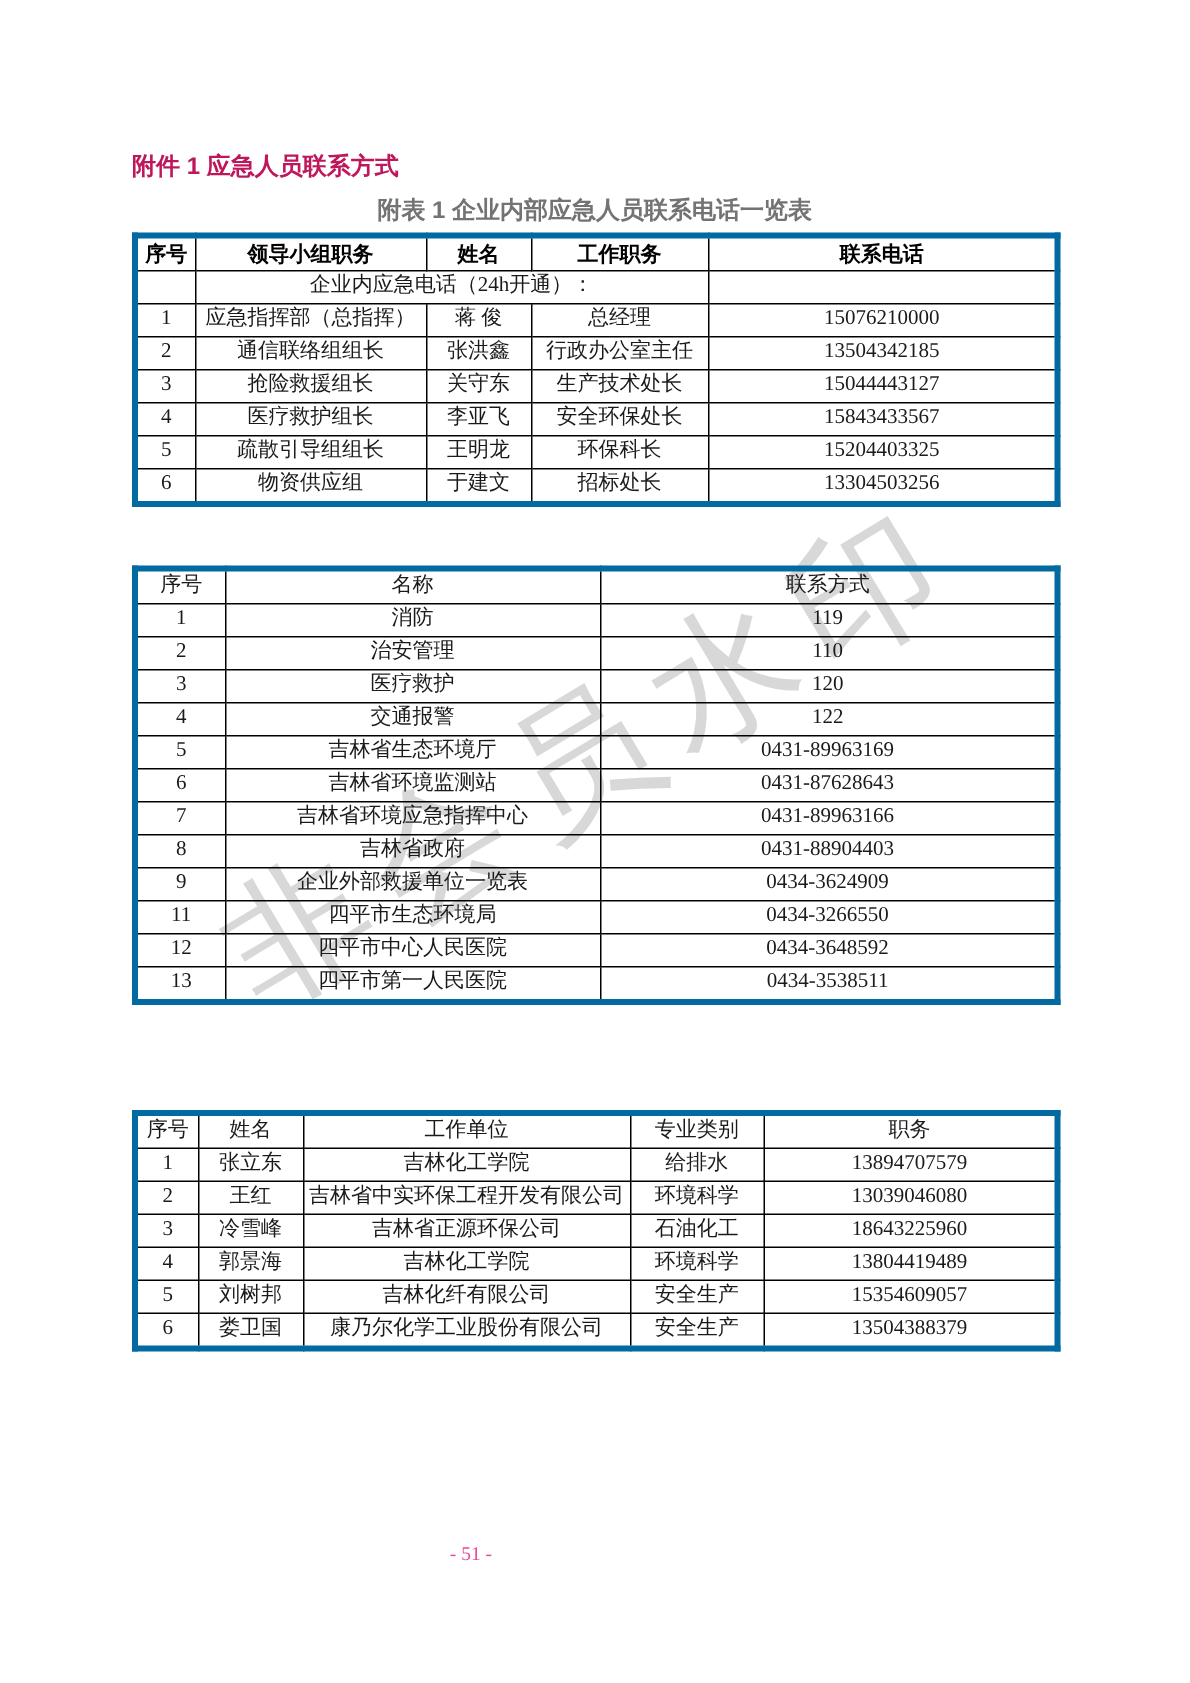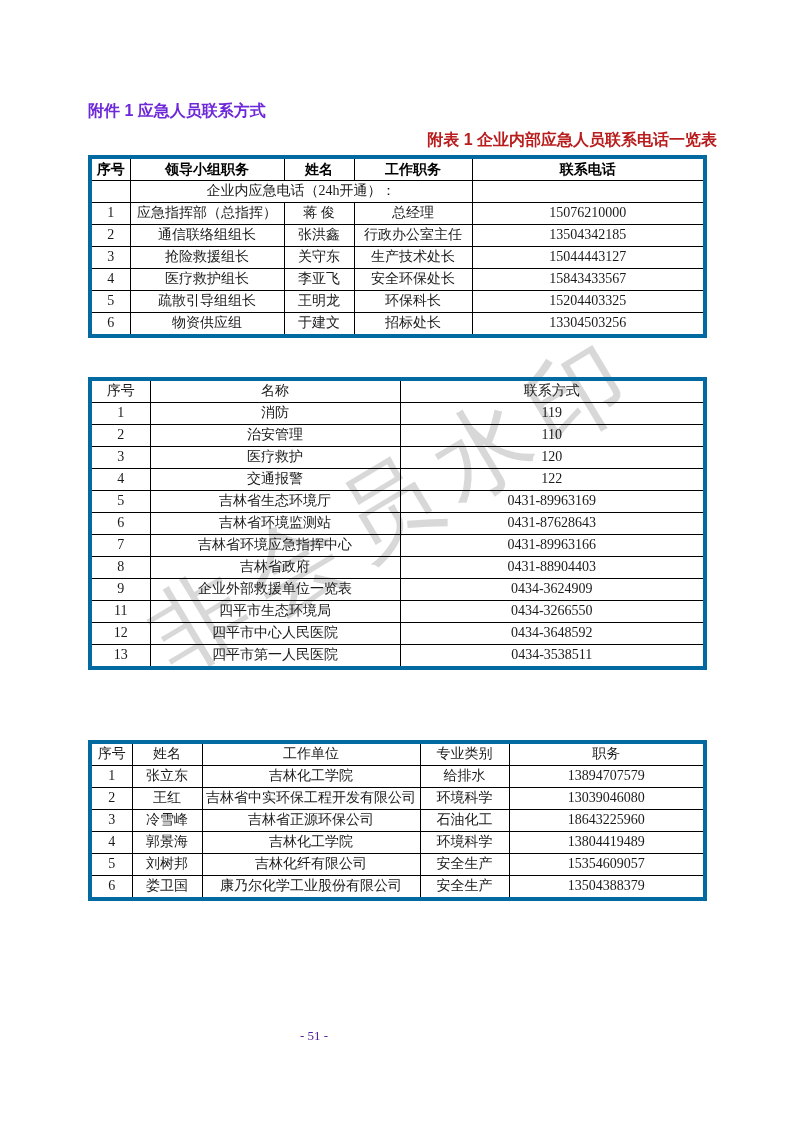--- a/index.html
+++ b/index.html
@@ -11,43 +11,43 @@
     position:absolute;left:158px;top:598px;z-index:0;
     font-family:"Liberation Sans", sans-serif;
     font-size:96px;line-height:1;letter-spacing:14px;white-space:nowrap;
     color:rgba(184,184,184,0.55);
     transform:rotate(-31deg);transform-origin:0 50%;
     pointer-events:none;user-select:none;
   }
   .layer{position:absolute;left:0;top:0;width:793px;height:1122px;z-index:1;}
   .doc-title{
     position:absolute;left:88px;top:101px;
-    font-family:"Liberation Sans", sans-serif;font-weight:bold;font-size:16px;color:#6d28d9;
+    font-family:"Liberation Sans", sans-serif;font-weight:bold;font-size:16px;color:#be185d;
   }
   .tbl-caption{
-    position:absolute;left:100px;width:617px;text-align:right;
-    font-family:"Liberation Sans", sans-serif;font-weight:bold;font-size:16px;color:#b91c1c;
+    position:absolute;left:88px;width:617px;text-align:center;
+    font-family:"Liberation Sans", sans-serif;font-weight:bold;font-size:16px;color:#737373;
   }
   .cap1{top:130px;} .cap2{top:353px;} .cap3{top:716px;}
   table{
     position:absolute;left:88px;width:617px;
     border-collapse:collapse;table-layout:fixed;
     border:4px solid #0369a1;
   }
   .t1{top:155px;} .t2{top:377px;} .t3{top:740px;}
   th,td{
     border:1px solid #000;text-align:center;vertical-align:middle;
     font-size:14px;padding:0 2px;height:21px;line-height:1.3;
     overflow:hidden;white-space:nowrap;
   }
   .t1 th{font-family:"Liberation Sans", sans-serif;font-weight:bold;font-size:14px;color:#000;}
   .t2 th,.t3 th{font-family:"Liberation Serif", serif;font-weight:normal;font-size:14px;color:#1a1a1a;}
   .footer{
     position:absolute;left:0;top:1028px;width:628px;text-align:center;
-    font-size:13px;color:#4c1d95;
+    font-size:13px;color:#ec4899;
   }
 </style>
 </head>
 <body>
 
 <div class="watermark">非会员水印</div>
 
 <div class="layer">
 
   <div class="doc-title">附件 1 应急人员联系方式</div>

